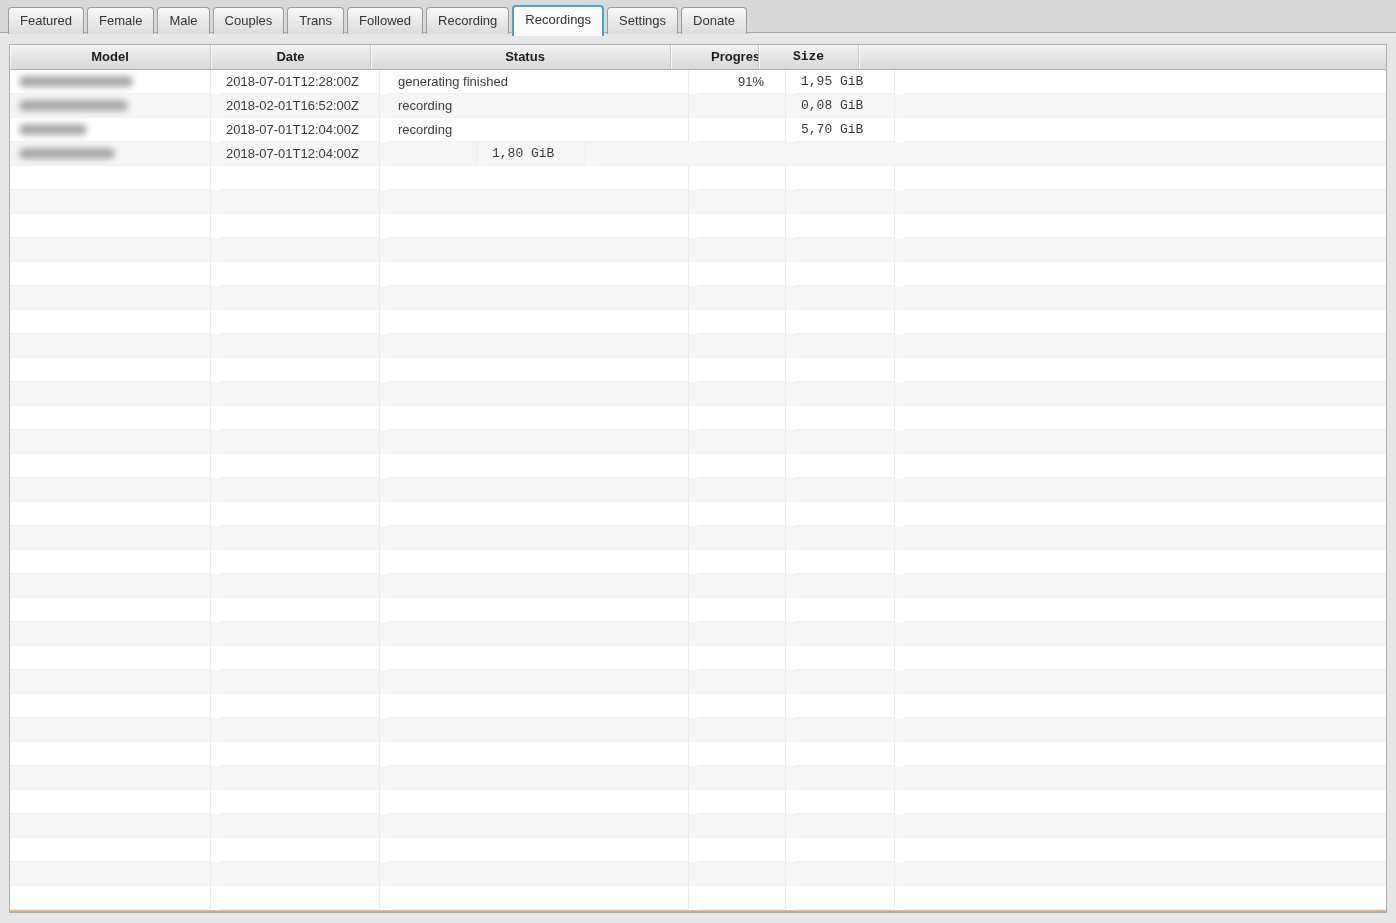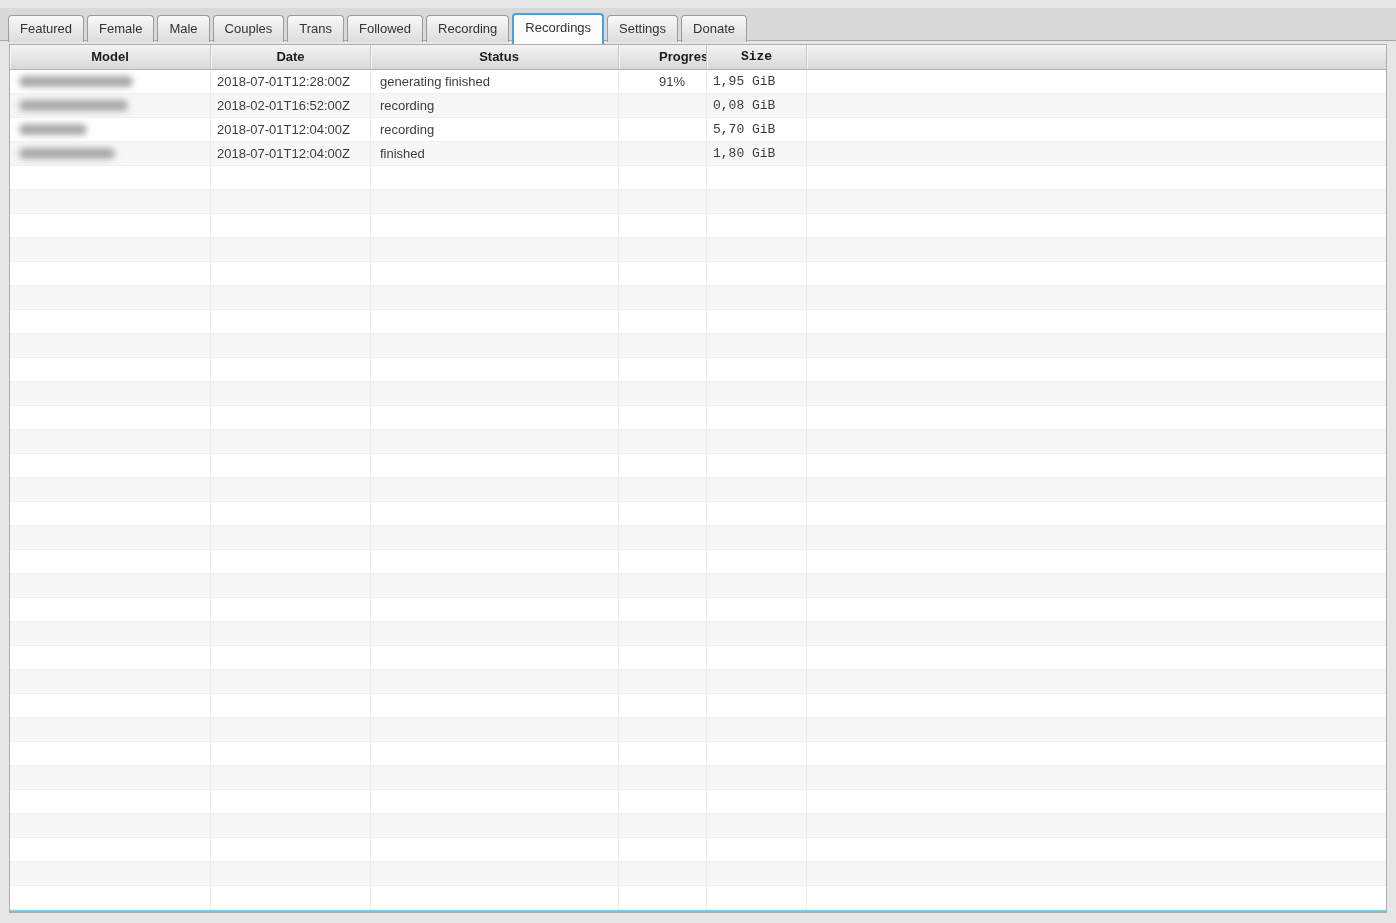--- a/index.html
+++ b/index.html
@@ -5,21 +5,21 @@
   * { margin: 0; padding: 0; box-sizing: border-box; }
   html, body { width: 1396px; height: 923px; overflow: hidden; }
   body {
     font-family: "Liberation Sans", "DejaVu Sans", sans-serif;
     background: #e6e6e6;
     position: relative;
   }
 
   
   .tabbar {
-    position: absolute; left: 0; top: 8px; width: 1396px; height: 33px;
+    position: absolute; left: 0; top: 0; width: 1396px; height: 33px;
     background: #d9d9d9;
     border-bottom: 1px solid #a6a6a6;
     padding: 5px 0 0 8px;
     white-space: nowrap;
   }
   .tab {
     display: inline-block;
     height: 27px;
     line-height: 25px;
     padding: 0 11px;
@@ -43,21 +43,21 @@
     margin-bottom: -2px;
     z-index: 3;
   }
 
   
   .table-wrap {
     position: absolute; left: 9px; top: 44px;
     width: 1378px; height: 869px;
     border: 1px solid #aeaeae;
     border-bottom-width: 2px;
-    background: #7dd3fc;
+    background: #fdba74;
     overflow: hidden;
   }
   .thead {
     display: flex;
     height: 25px;
     background: linear-gradient(#f3f3f3, #d8d8d8);
     border-bottom: 1px solid #b2b2b2;
   }
   .th {
     font-size: 13px;
@@ -70,37 +70,38 @@
     overflow: hidden;
     cursor: default;
   }
   .th:last-child { border-right: none; }
 
   .tbody { }
   .tr {
     display: flex;
     height: 24px;
     background: #ffffff;
+    gap: 9px;
   }
   .tbody .tr:nth-child(even) { background: #f6f6f6; }
   .td {
     font-size: 13px;
     color: #3c3c3c;
     line-height: 23px;
     padding-left: 6px;
     border-right: 1px solid #ececec;
     border-bottom: 1px solid #efefef;
     overflow: hidden;
     white-space: nowrap;
   }
   .td:last-child { border-right: none; }
 
   .col0 { width: 201px; }
   .col1 { width: 160px; }
-  .col2 { width: 248px; padding-left: 9px; }
+  .col2 { width: 300px; padding-left: 9px; }
   .col3 { width: 88px; padding-left: 40px; }
   .col4 { width: 100px; font-family: Liberation Mono, monospace; }
   .col5 { flex: 1 1 auto; }
 
   .blurbar {
     display: inline-block;
     height: 11px;
     margin-left: 3px;
     margin-top: 6px;
     background: #a8a8a8;
@@ -144,21 +145,20 @@
     <div class="td col0"><span class="blurbar" style="width: 68px;"></span></div>
     <div class="td col1">2018-07-01T12:04:00Z</div>
     <div class="td col2">recording</div>
     <div class="td col3"></div>
     <div class="td col4">5,70 GiB</div>
     <div class="td col5"></div>
   </div>
       <div class="tr">
     <div class="td col0"><span class="blurbar" style="width: 96px;"></span></div>
     <div class="td col1">2018-07-01T12:04:00Z</div>
-    <div class="td col2">finished</div>
     <div class="td col3"></div>
     <div class="td col4">1,80 GiB</div>
     <div class="td col5"></div>
   </div>
       <div class="tr">
     <div class="td col0"></div>
     <div class="td col1"></div>
     <div class="td col2"></div>
     <div class="td col3"></div>
     <div class="td col4"></div>

